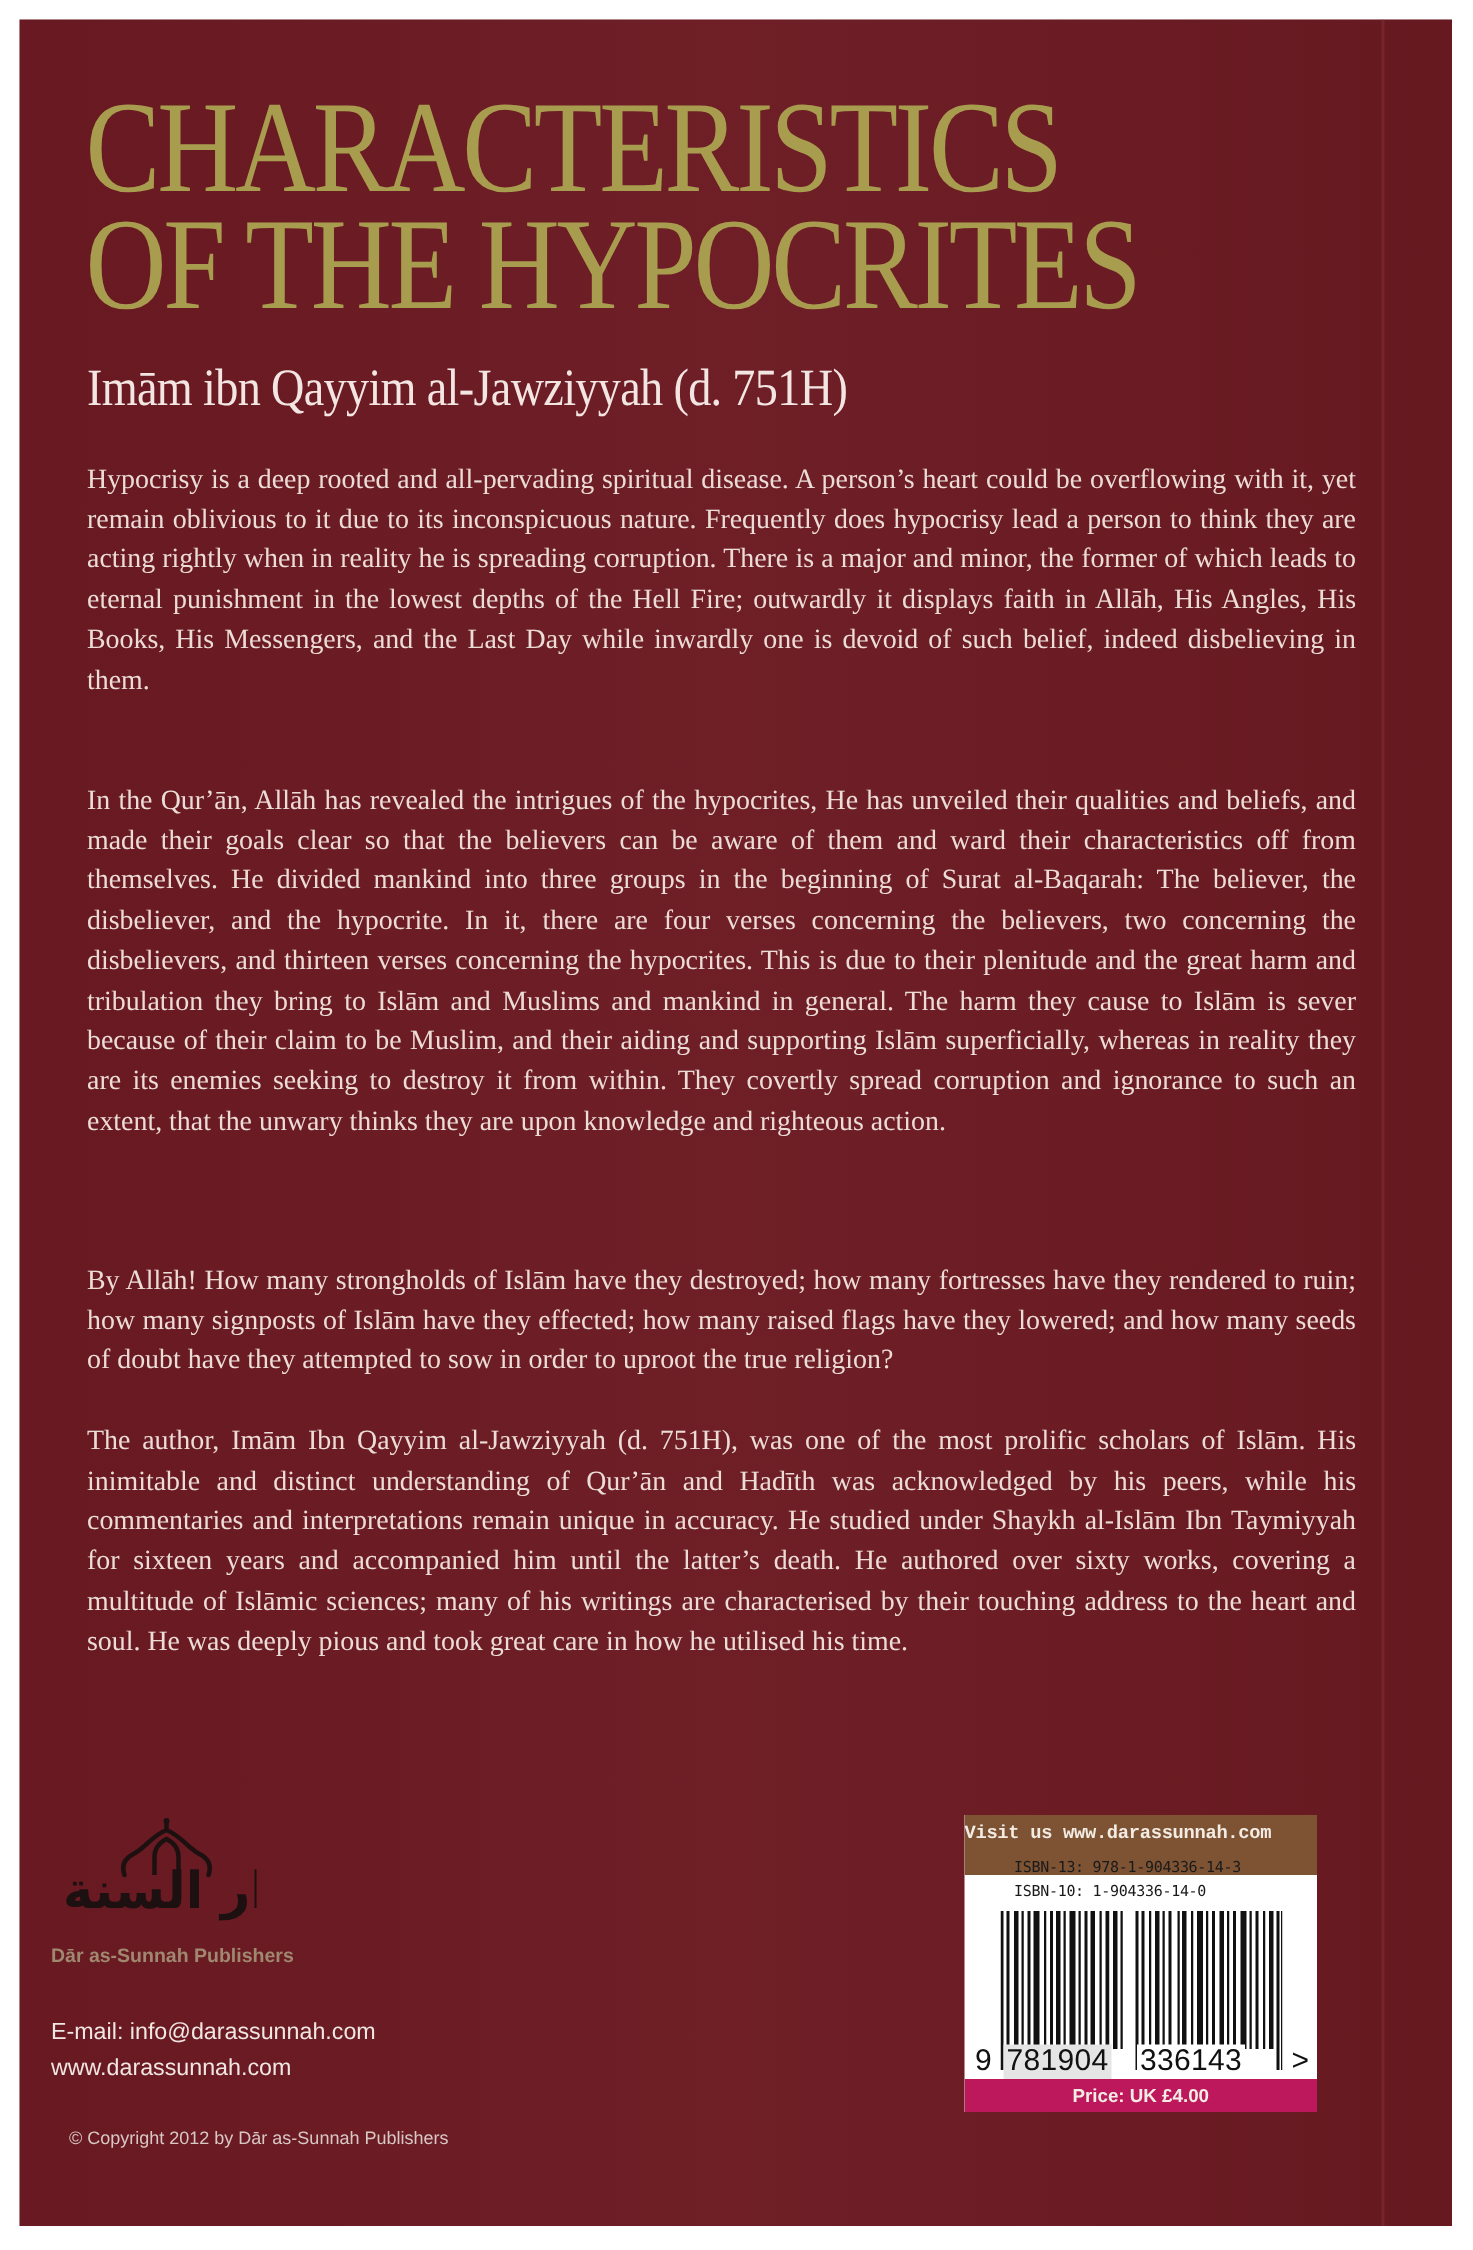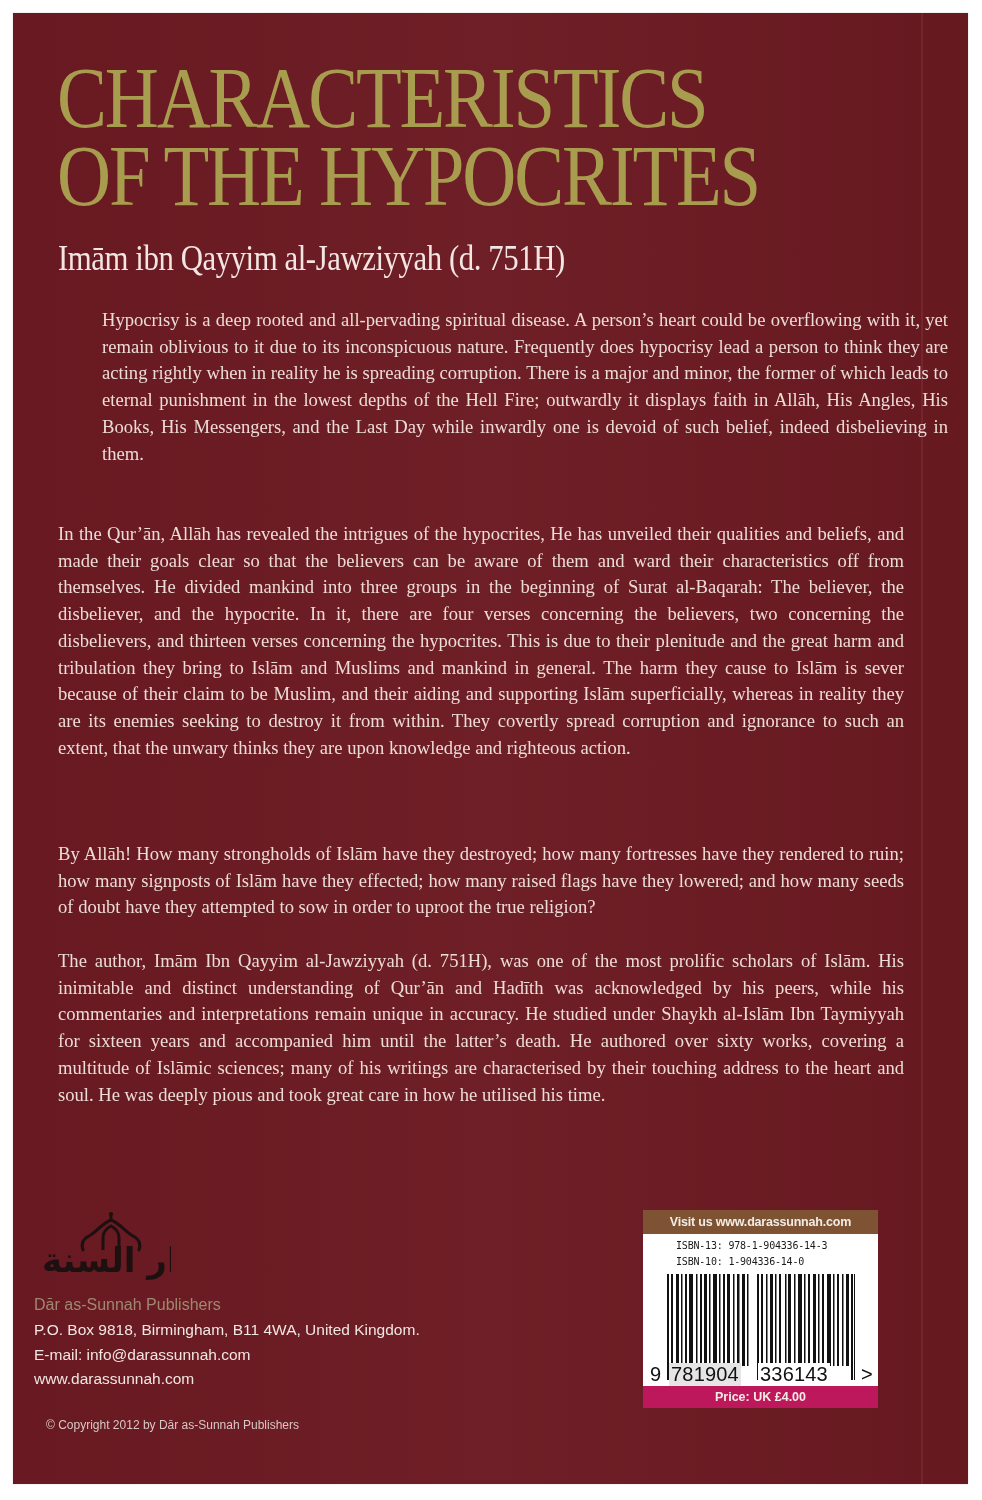--- a/index.html
+++ b/index.html
@@ -30,50 +30,50 @@
     color: #f3e6e2; font-family: "Liberation Serif", serif; font-weight: normal;
     font-size: 35px; letter-spacing: -0.5px;
     transform: scaleX(0.88); transform-origin: left top; white-space: nowrap;
   }
   .body-text {
     position: absolute; left: 45px; width: 846px;
     color: #ecdcd6; font-family: "Liberation Serif", serif;
     font-size: 18.6px; line-height: 26.7px; text-align: justify; margin: 0;
     text-align-last: left;
   }
-  #p1 { top: 294px; margin-left: 44px; }
+  #p1 { top: 294px; }
   #p2 { top: 508px; }
   #p3 { top: 828px; }
   #p4 { top: 935px; }
   .logo {
     position: absolute; left: 28px; top: 1197px; width: 130px; height: 80px;
   }
   .pub-name {
     position: absolute; left: 21px; top: 1283px; color: #a08870;
-    font-family: "Liberation Sans", sans-serif; font-weight: normal; font-size: 16px;
+    font-family: "Liberation Sans", sans-serif; font-weight: bold; font-size: 13px;
   }
   .pub-line {
     position: absolute; left: 21px; color: #f0e6e2;
     font-family: "Liberation Sans", sans-serif; font-size: 15.5px;
   }
   #addr { top: 1308px; }
   #email { top: 1333px; }
   #web { top: 1357px; text-align: right; }
   .copyright {
     position: absolute; left: 33px; top: 1405px; color: #d8c8c4;
     font-family: "Liberation Sans", sans-serif; font-size: 12px;
   }
   .barcode-box {
     position: absolute; left: 630px; top: 1197px; width: 235px; height: 198px;
     background: #ffffff; overflow: hidden;
   }
   .barcode-header {
-    height: 24px; background: #7d5334; color: #f3ece4;
-    font-family: Liberation Sans, sans-serif; font-weight: bold; font-size: 12.5px;
-    text-align: center; line-height: 24px; letter-spacing: -0.2px;
+    height: 40px; background: #7d5334; color: #f3ece4;
+    font-family: Liberation Mono, monospace; font-weight: bold; font-size: 12.5px;
+    line-height: 24px; letter-spacing: -0.2px;
   }
   .isbn {
     position: absolute; left: 33px; color: #1a1a1a;
     font-family: "DejaVu Sans Mono", monospace; font-size: 10px; letter-spacing: -0.2px;
   }
   #isbn13 { top: 30px; }
   #isbn10 { top: 46px; }
   .bars {
     position: absolute; left: 24px; top: 64px; width: 188px; height: 106px;
   }
@@ -115,21 +115,20 @@
 
       <path d="M70 4 L70 10 M70 10 C60 14 56 22 48 26 C42 29 40 34 42 40 M70 10 C80 14 84 22 92 26 C98 29 100 34 98 40" fill="none" stroke="#1c1010" stroke-width="3" stroke-linecap="round"></path>
       <path d="M62 40 L62 28 C62 22 66 18 70 16 C74 18 78 22 78 28 L78 40" fill="none" stroke="#1c1010" stroke-width="3"></path>
       <circle cx="70" cy="4" r="2" fill="#1c1010"></circle>
 
       <text x="78" y="62" font-family="DejaVu Sans, sans-serif" font-size="34" font-weight="bold" fill="#1c1010" text-anchor="middle" direction="rtl">دار السنة</text>
     </svg>
   </div>
 
   <div class="pub-name">Dār as-Sunnah Publishers</div>
-  <div id="addr" class="pub-line">P.O. Box 9818, Birmingham, B11 4WA, United Kingdom.</div>
   <div id="email" class="pub-line">E-mail: info@darassunnah.com</div>
   <div id="web" class="pub-line">www.darassunnah.com</div>
   <div class="copyright">© Copyright 2012 by Dār as-Sunnah Publishers</div>
 
   <div class="barcode-box">
     <div class="barcode-header">Visit us www.darassunnah.com</div>
     <div id="isbn13" class="isbn">ISBN-13: 978-1-904336-14-3</div>
     <div id="isbn10" class="isbn">ISBN-10: 1-904336-14-0</div>
     <svg class="bars" viewBox="0 0 188 106" preserveAspectRatio="none">
       <g fill="#111">

